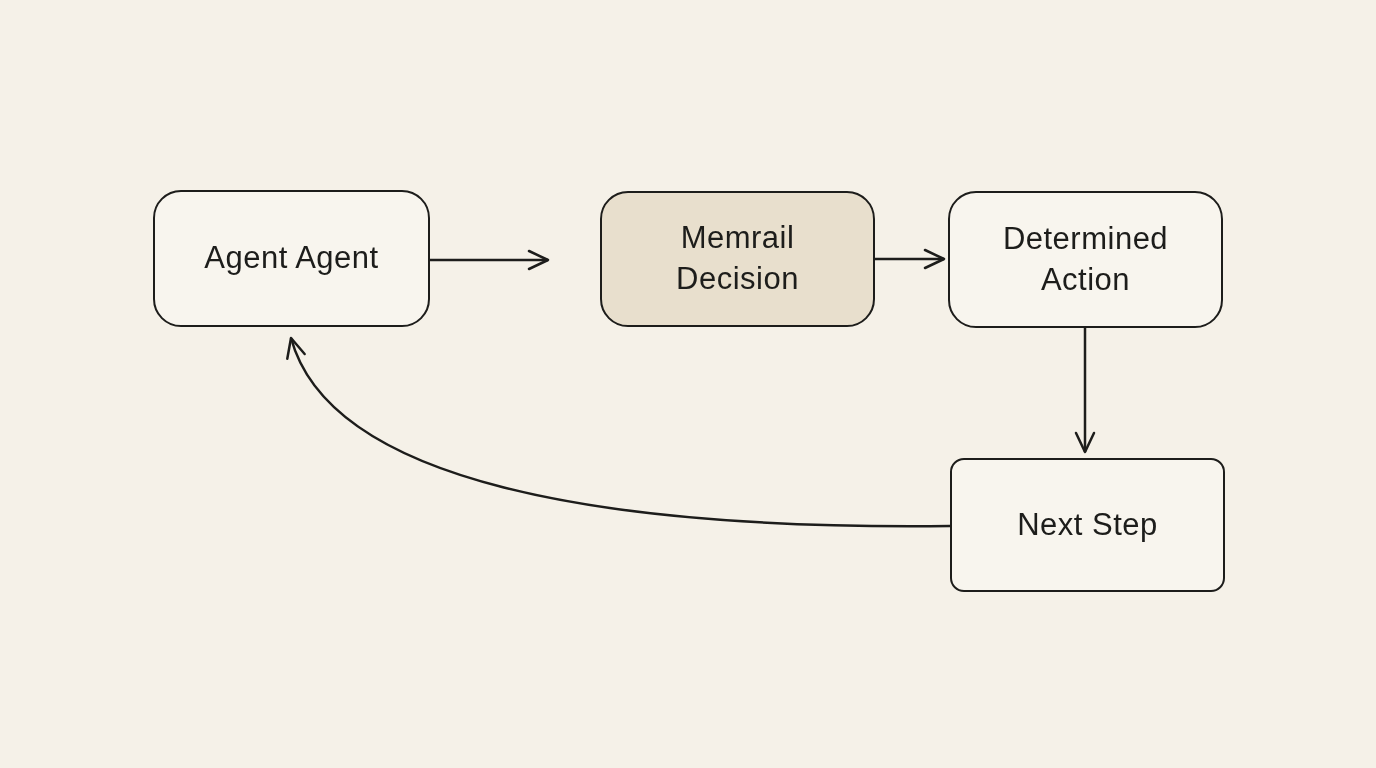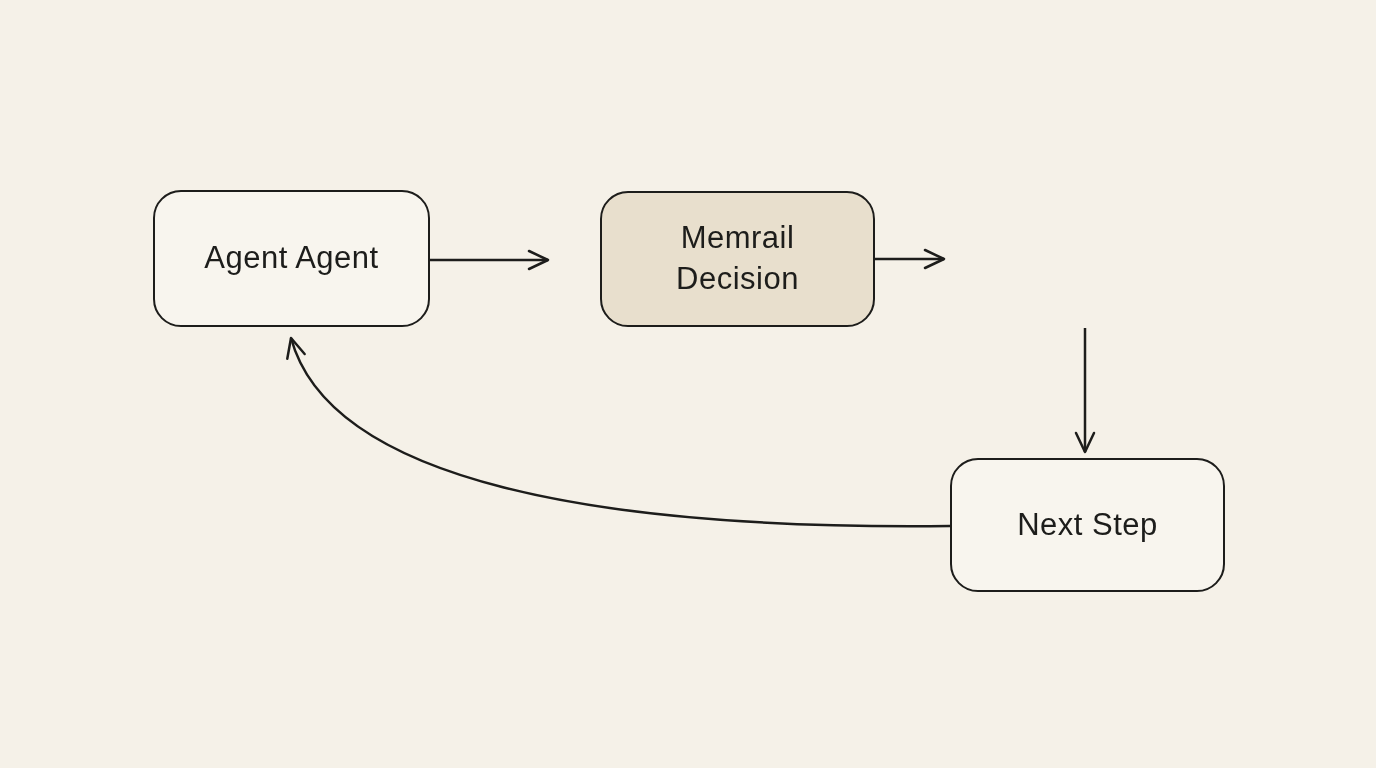--- a/index.html
+++ b/index.html
@@ -40,21 +40,21 @@
     color: var(--text);
     font-size: 31px;
     font-weight: 500;
     letter-spacing: 0.5px;
     line-height: 1.32;
   }
   .node.highlight { background: var(--highlight-fill); }
   #node-agent-step        { left: 153px; top: 190px; width: 277px; height: 137px; }
   #node-memrail-decision  { left: 552px; top: 191px; width: 275px; height: 136px; margin-left: 48px; }
   #node-determined-action { left: 948px; top: 191px; width: 275px; height: 137px; }
-  #node-next-step         { left: 950px; top: 458px; width: 275px; height: 134px; }
+  #node-next-step         { left: 950px; top: 458px; width: 275px; height: 134px; border-radius: 14px; }
   #node-memrail-decision  .node-label { max-width: 180px; }
   #node-determined-action .node-label { max-width: 210px; }
   .edge {
     stroke: var(--stroke);
     stroke-width: 2.5;
     fill: none;
   }
 </style>
 </head>
 <body>
@@ -74,18 +74,21 @@
   </svg>
 
   <div class="node" id="node-agent-step">
     <span class="node-label">Agent Agent</span>
   </div>
 
   <div class="node highlight" id="node-memrail-decision">
     <span class="node-label">Memrail Decision</span>
   </div>
 
+  <div class="node" id="node-determined-action">
+    <span class="node-label">Determined Action</span>
+  </div>
 
   <div class="node" id="node-next-step">
     <span class="node-label">Next Step</span>
   </div>
 
 </div>
 
 </body></html>

